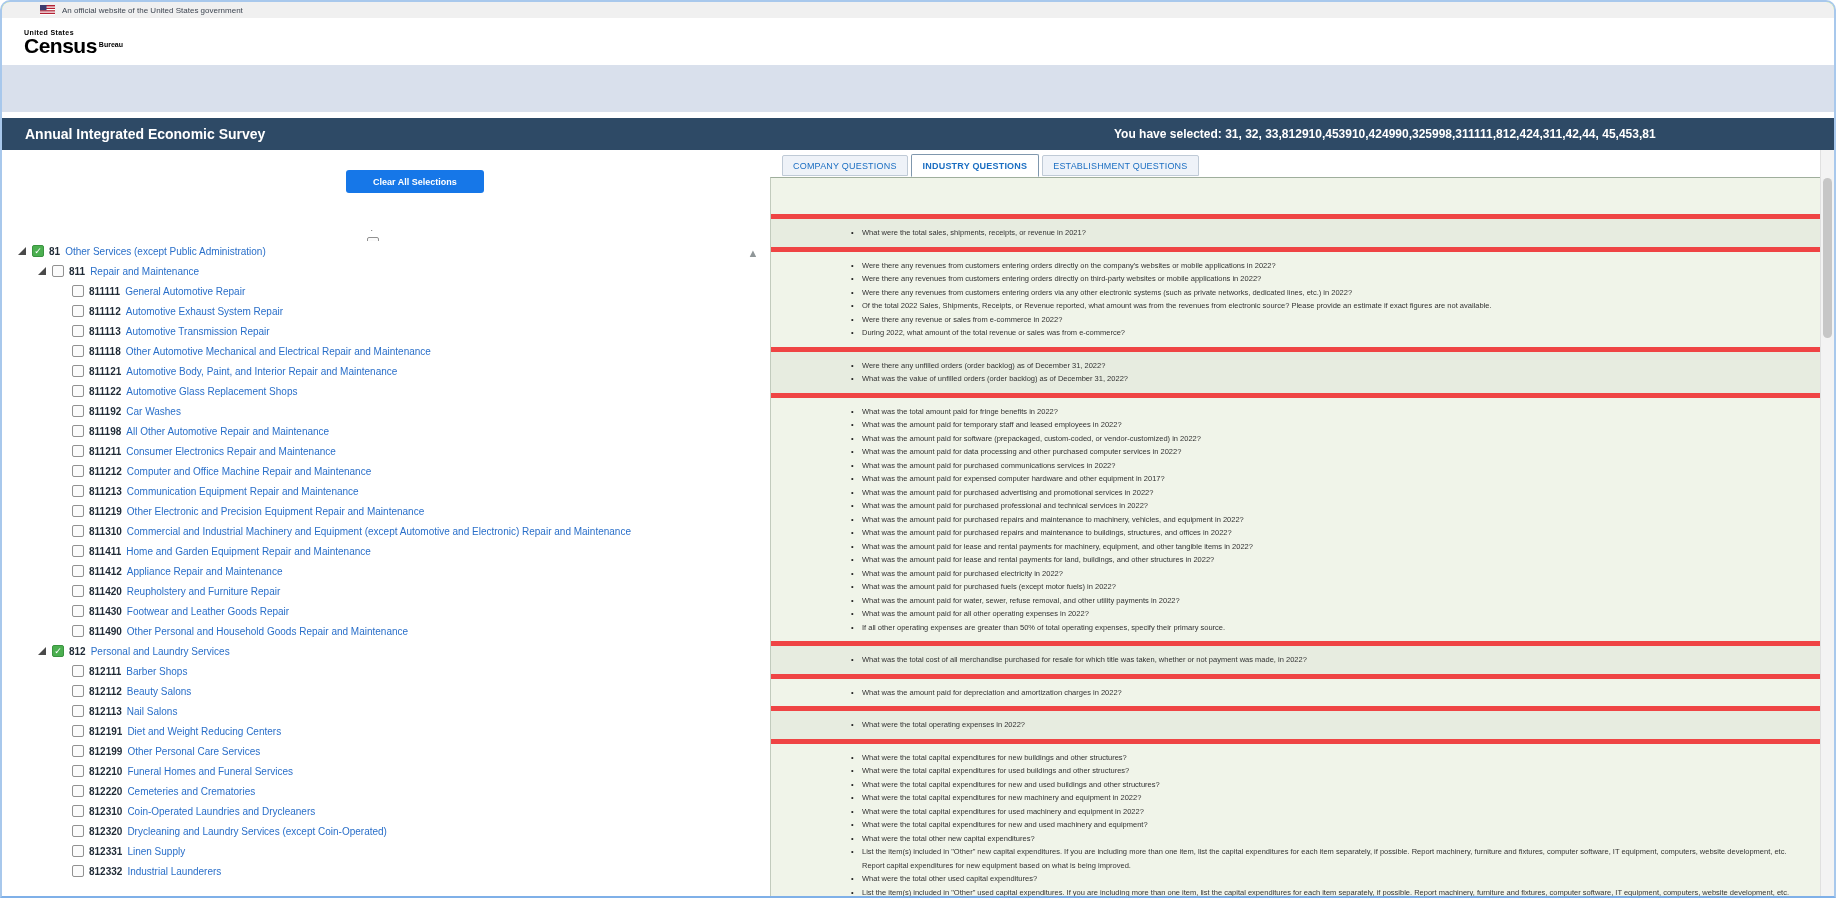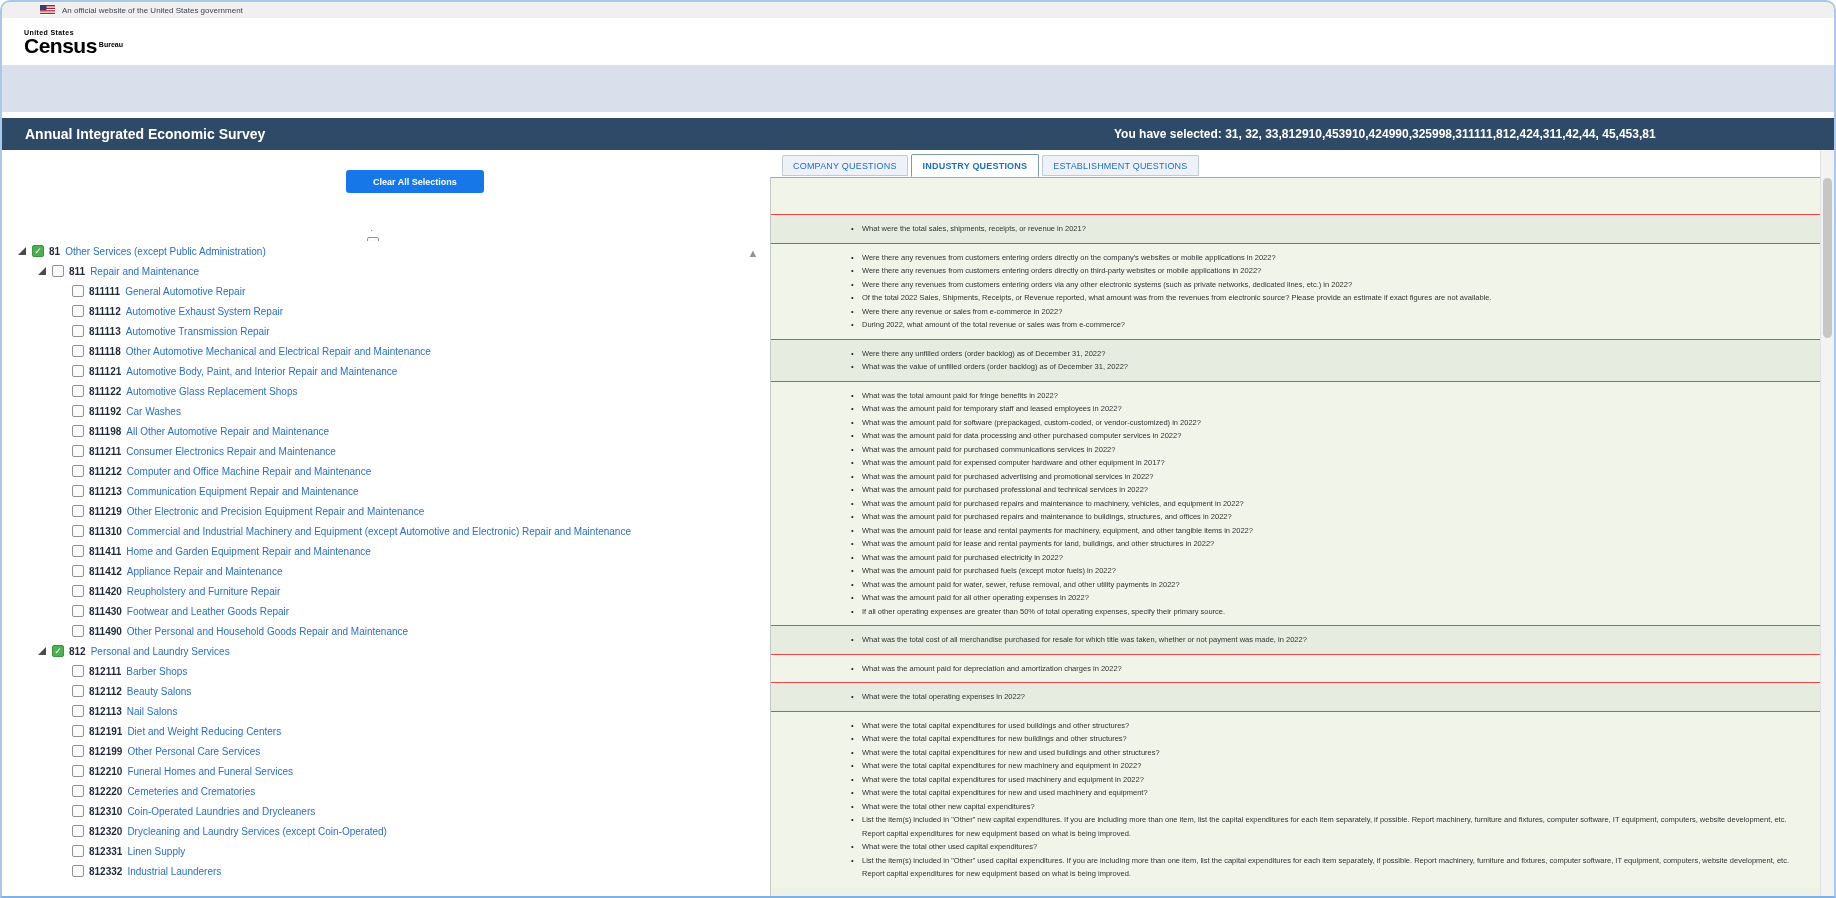--- a/index.html
+++ b/index.html
@@ -51,21 +51,21 @@
   
   .scroll-up { position: absolute; left: 740px; top: 94px; width: 22px; height: 18px; color: #8f9698; font-size: 11px; text-align: center; line-height: 18px; cursor: pointer; }
 
   
   .right-panel { position: absolute; left: 768px; top: 0; right: 14px; height: 100%; }
   .tabs { position: absolute; left: 12px; top: 3px; display: flex; gap: 3px; align-items: flex-end; z-index: 2; }
   .tab { font-size: 9px; color: #1b6ec2; background: #eef2f8; border: 1px solid #bfcad6; padding: 5px 10px 4px; border-radius: 2px 2px 0 0; letter-spacing: .2px; cursor: pointer; white-space: nowrap; }
   .tab.active { background: #fff; font-weight: bold; border-color: #7f97ad; border-bottom: 1px solid #fff; padding: 6px 11px 5px; position: relative; top: 1px; }
   .qpanel { position: absolute; top: 27px; left: 0; right: 0; bottom: 0; border-top: 1px solid #9fae9c; border-left: 1px solid #c2cbbd; background: #eef2e5; overflow: hidden; }
   .panel-top { height: 36px; background: #f0f4e9; }
-  .qgroup { padding: 7px 0; border-top: 1px solid #ef4444; }
+  .qgroup { padding: 7px 0; border-top: 5px solid #ef4444; }
   .qgroup.dark { background: #e7ece0; }
   .qgroup.light { background: #f0f4e9; }
   .qgroup ul { list-style: none; margin: 0 12px 0 78px; padding: 0; }
   .qgroup li { position: relative; padding-left: 13px; font-size: 7.5px; line-height: 13.5px; color: #333; }
   .qgroup li::before { content: '\2022'; position: absolute; left: 2px; top: 0; color: #222; }
 
   
   .vscroll { position: absolute; right: 0; top: 0; width: 14px; height: 100%; background: #f3f3f3; border-left: 1px solid #e0e0e0; cursor: pointer; }
   .vthumb { position: absolute; left: 2px; right: 2px; top: 28px; height: 160px; background: #c6c6c6; border-radius: 6px; cursor: grab; }
 </style>
@@ -379,22 +379,22 @@
                 <li>What was the amount paid for depreciation and amortization charges in 2022?</li>
               </ul>
             </div>
             <div class="qgroup dark">
               <ul>
                 <li>What were the total operating expenses in 2022?</li>
               </ul>
             </div>
             <div class="qgroup light">
               <ul>
+                <li>What were the total capital expenditures for new buildings and other structures?</li>
                 <li>What were the total capital expenditures for used buildings and other structures?</li>
-                <li>What were the total capital expenditures for new buildings and other structures?</li>
                 <li>What were the total capital expenditures for new and used buildings and other structures?</li>
                 <li>What were the total capital expenditures for new machinery and equipment in 2022?</li>
                 <li>What were the total capital expenditures for used machinery and equipment in 2022?</li>
                 <li>What were the total capital expenditures for new and used machinery and equipment?</li>
                 <li>What were the total other new capital expenditures?</li>
                 <li>List the item(s) included in "Other" new capital expenditures. If you are including more than one item, list the capital expenditures for each item separately, if possible. Report machinery, furniture and fixtures, computer software, IT equipment, computers, website development, etc. Report capital expenditures for new equipment based on what is being improved.</li>
                 <li>What were the total other used capital expenditures?</li>
                 <li>List the item(s) included in "Other" used capital expenditures. If you are including more than one item, list the capital expenditures for each item separately, if possible. Report machinery, furniture and fixtures, computer software, IT equipment, computers, website development, etc. Report capital expenditures for new equipment based on what is being improved.</li>
               </ul>
             </div>

